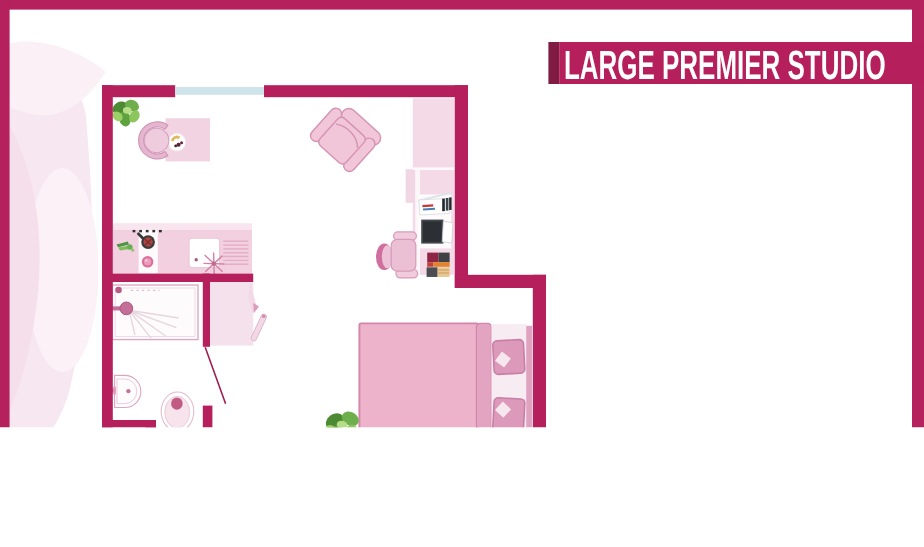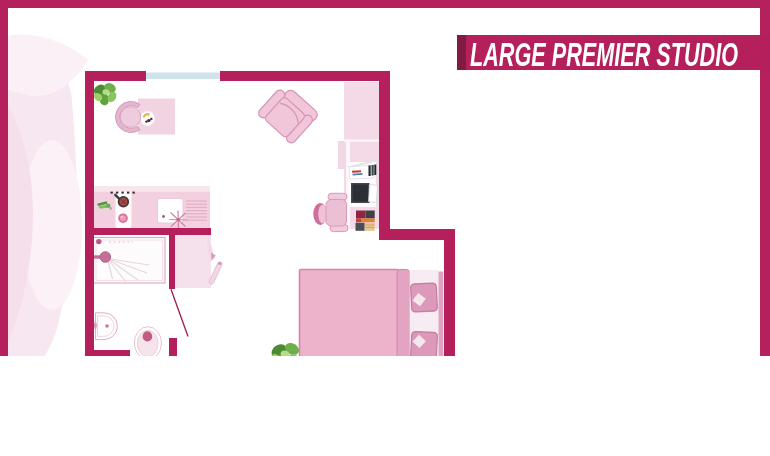--- a/index.html
+++ b/index.html
@@ -1,16 +1,16 @@
 <!DOCTYPE html>
 <html><head>
 <meta charset="utf-8">
 <style>
   html,body{margin:0;padding:0;background:#fff;}
-  #canvas{position:relative;width:770px;height:356px;overflow:hidden;font-family:"Liberation Sans",sans-serif;font-style:italic;}
+  #canvas{position:relative;width:770px;height:356px;overflow:hidden;font-family:"Liberation Sans",sans-serif;}
 </style>
 </head>
 <body>
 <div id="canvas">
 <svg width="770" height="456" viewBox="0 0 770 456" xmlns="http://www.w3.org/2000/svg">
 
 <rect x="0" y="0" width="770" height="456" fill="#ffffff"></rect>
 
 <g>
 <path d="M8,42 C45,50 70,70 72,100 C74,130 78,170 76,210 C74,250 66,290 58,325 C50,355 30,380 8,392 Z" fill="#f7e7f0"></path>

